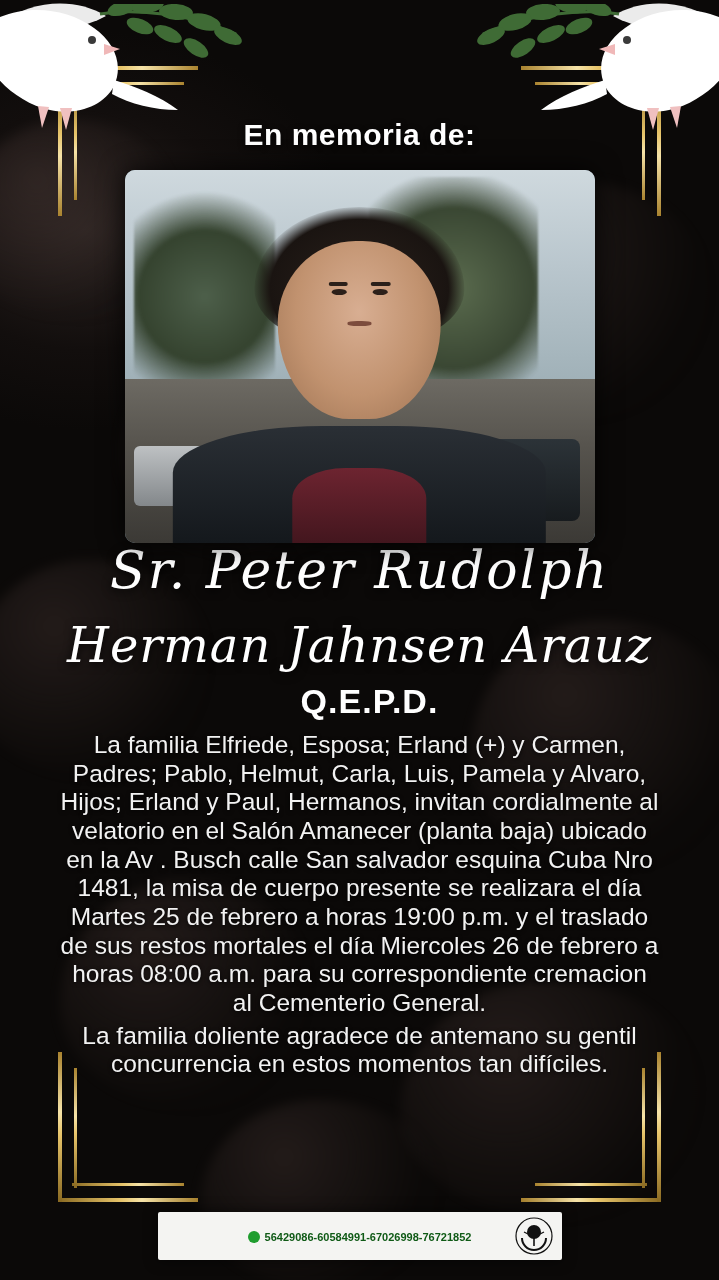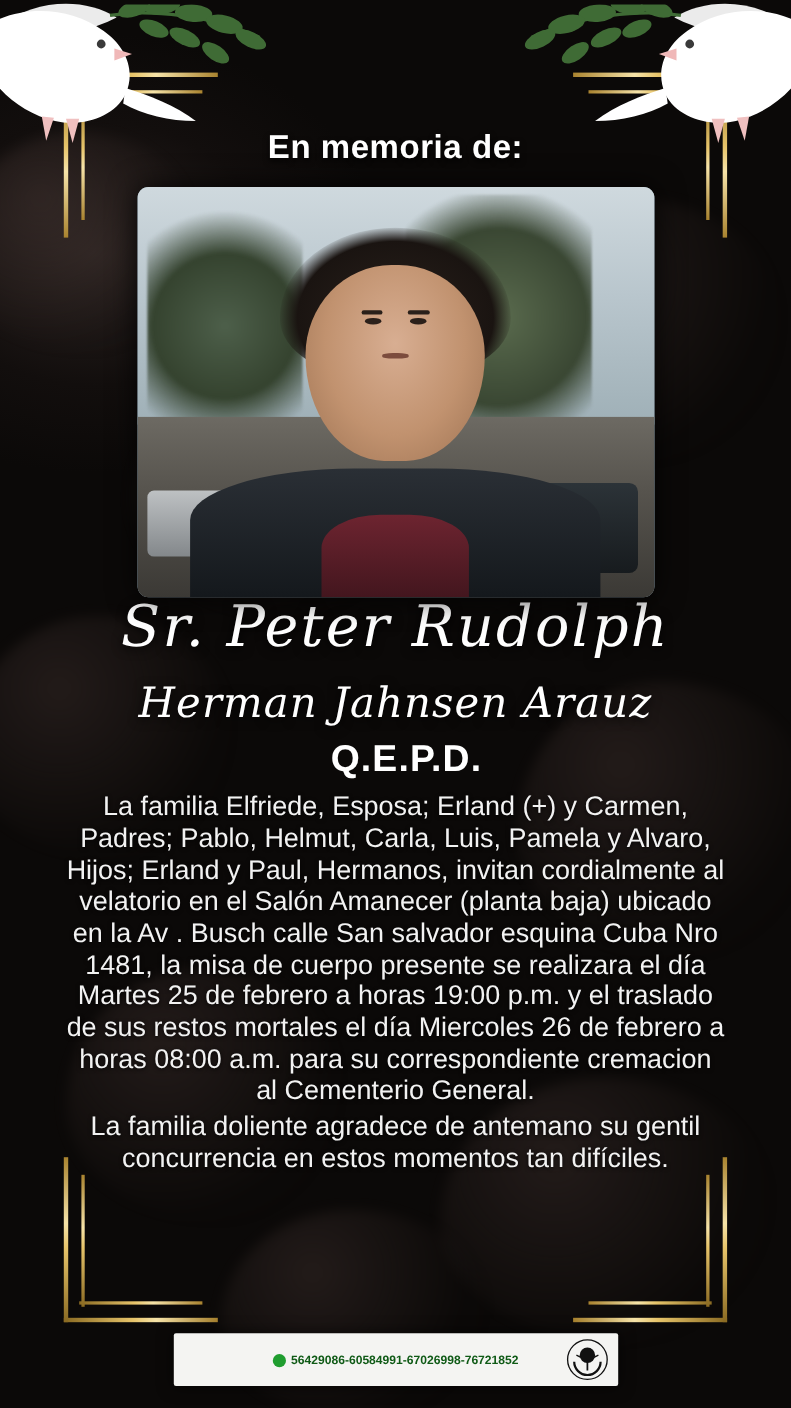--- a/index.html
+++ b/index.html
@@ -93,21 +93,21 @@
   .collar{position:absolute;left:50%;transform:translateX(-50%);bottom:0;width:46%;height:22%;
     background:linear-gradient(180deg,#6d2430,#43161e);border-radius:40% 40% 0 0;}
 
   .name1{
     font-family:"DejaVu Serif", serif;font-style:italic;
     font-size:52px;color:#ffffff;letter-spacing:2px;line-height:1.05;
     text-shadow:0 2px 10px rgba(0,0,0,.9);
   }
   .name2{
     margin-top:22px;font-family:"DejaVu Serif", serif;font-style:italic;
-    font-size:38px;color:#ffffff;letter-spacing:1px;line-height:1.05;
+    font-size:48px;color:#ffffff;letter-spacing:1px;line-height:1.05;
     text-shadow:0 2px 10px rgba(0,0,0,.9);
   }
   .qepd{margin-top:12px;font-size:34px;font-weight:bold;color:#fff;letter-spacing:1px;padding-left:20px;}
   .body-text{
     margin:10px auto 18px;width:600px;font-size:24.5px;line-height:1.17;color:#f2f2f2;
     text-shadow:0 1px 4px rgba(0,0,0,.85);
   }
   .body-text p{margin:0;}
   .body-text p + p{margin-top:4px;}
 

